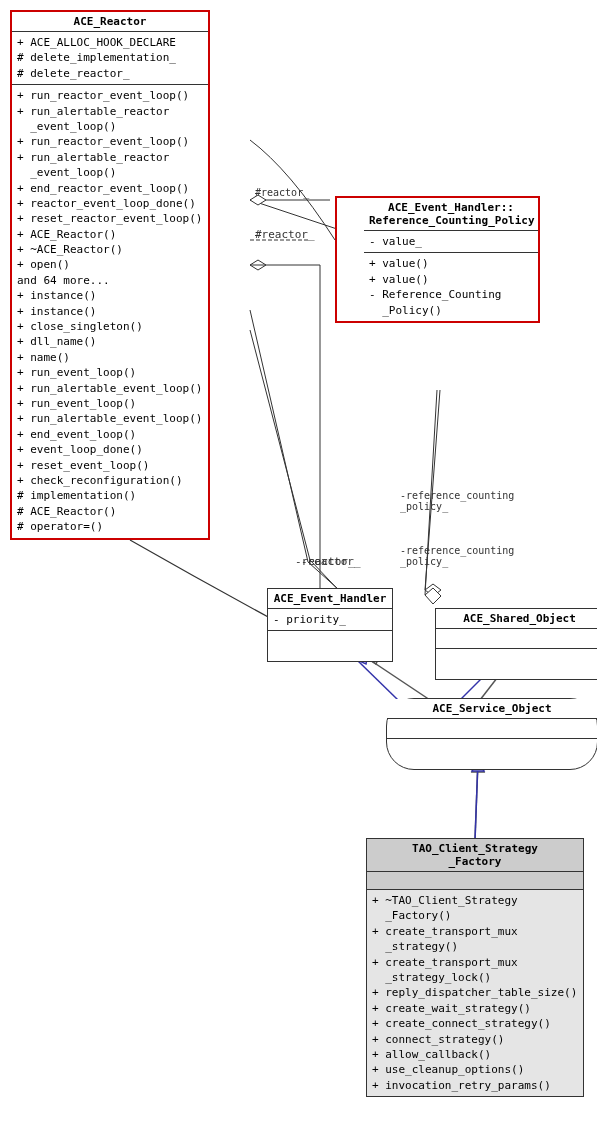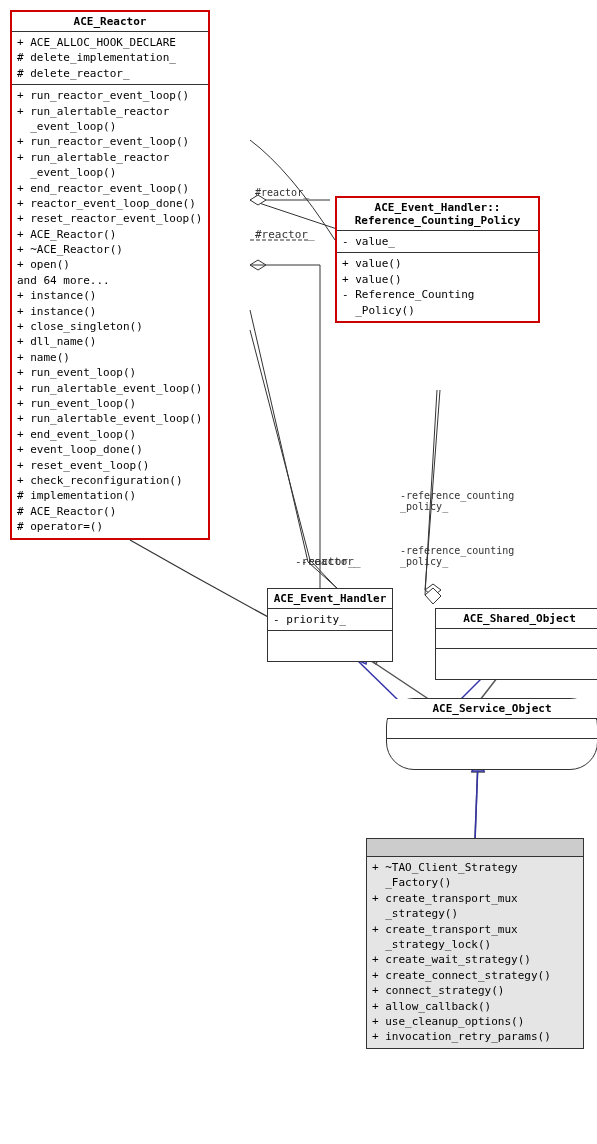--- a/index.html
+++ b/index.html
@@ -135,21 +135,21 @@
       <p>+ end_event_loop()</p>
       <p>+ event_loop_done()</p>
       <p>+ reset_event_loop()</p>
       <p>+ check_reconfiguration()</p>
       <p># implementation()</p>
       <p># ACE_Reactor()</p>
       <p># operator=()</p>
     </div>
   </div>
 
-  <div class="uml-box red-border" style="left:335px; top:196px; width:205px;">
+  <div class="uml-box red-border" style="left:335px; top:196px; width:205px;padding-left:27px;">
     <div class="uml-header">
       ACE_Event_Handler::<br>Reference_Counting_Policy
     </div>
     <div class="uml-section">
       <p>- value_</p>
     </div>
     <div class="uml-section">
       <p>+ value()</p>
       <p>+ value()</p>
       <p>- Reference_Counting</p>
@@ -206,28 +206,30 @@
     <div class="uml-section" style="min-height:30px;"></div>
   </div>
 
   <div class="uml-box" style="left:386px; top:698px; width:212px;border-radius:28px;">
     <div class="uml-header">ACE_Service_Object</div>
     <div class="uml-section" style="min-height:20px;"></div>
     <div class="uml-section" style="min-height:30px;"></div>
   </div>
 
   <div class="uml-box" style="left:366px; top:838px; width:218px; background:#cccccc;">
+    <div class="uml-header" style="background:#cccccc;">TAO_Client_Strategy<br>_Factory</div>
     <div class="uml-section" style="min-height:18px; background:#cccccc;"></div>
     <div class="uml-section" style="background:#e5e5e5;">
       <p>+ ~TAO_Client_Strategy</p>
       <p>&nbsp;&nbsp;_Factory()</p>
       <p>+ create_transport_mux</p>
       <p>&nbsp;&nbsp;_strategy()</p>
       <p>+ create_transport_mux</p>
       <p>&nbsp;&nbsp;_strategy_lock()</p>
+      <p>+ reply_dispatcher_table_size()</p>
       <p>+ create_wait_strategy()</p>
       <p>+ create_connect_strategy()</p>
       <p>+ connect_strategy()</p>
       <p>+ allow_callback()</p>
       <p>+ use_cleanup_options()</p>
       <p>+ invocation_retry_params()</p>
     </div>
   </div>
 
 </div>

